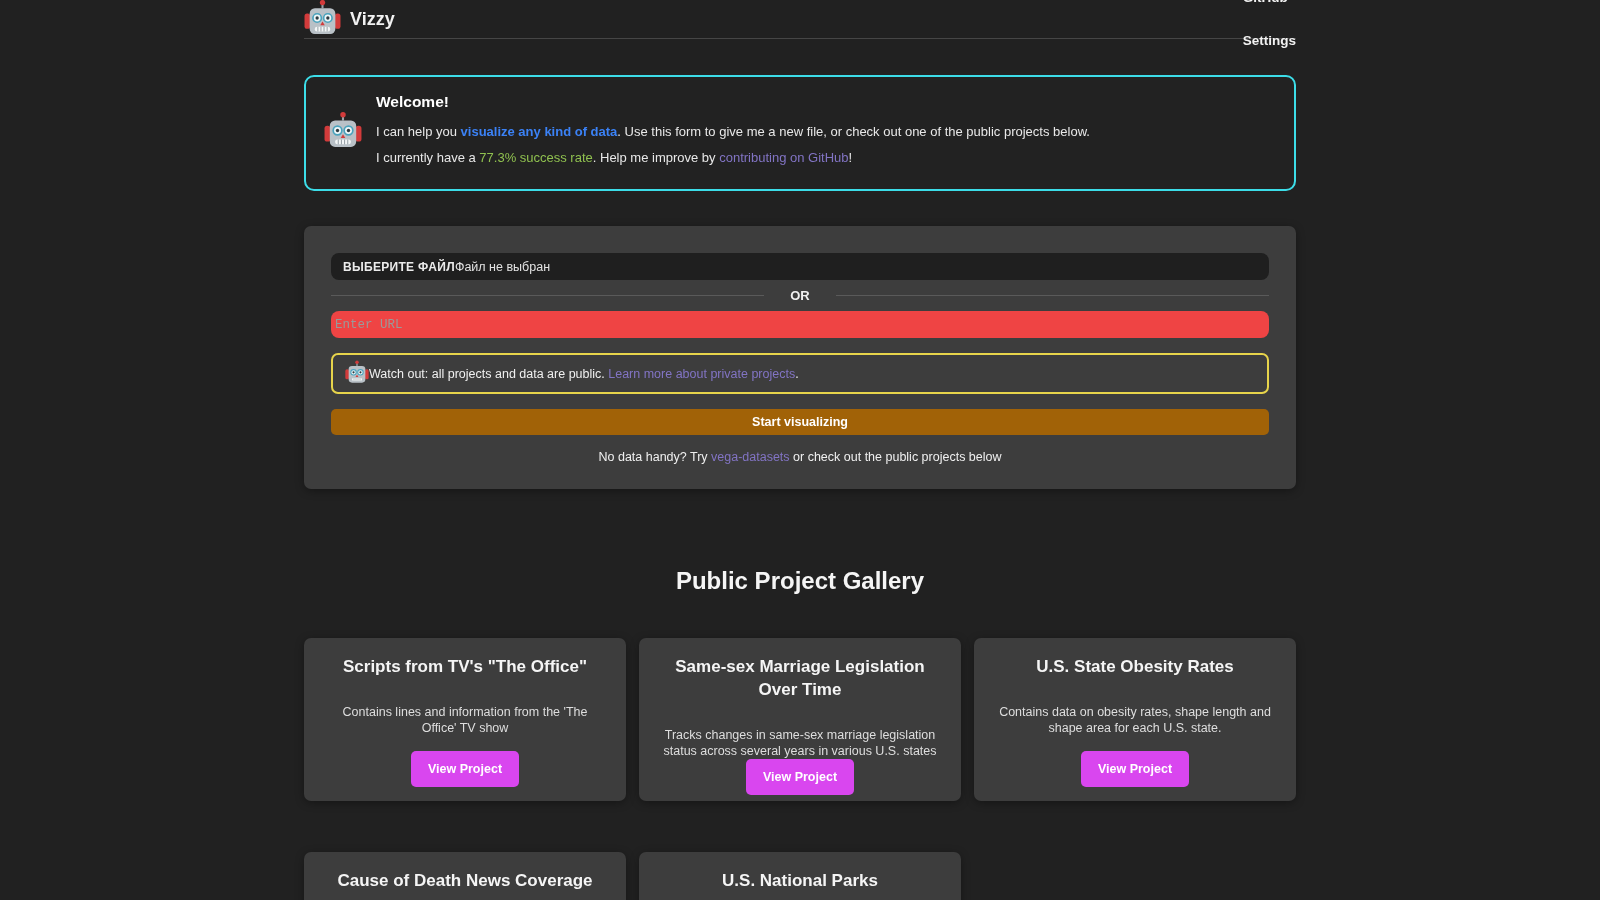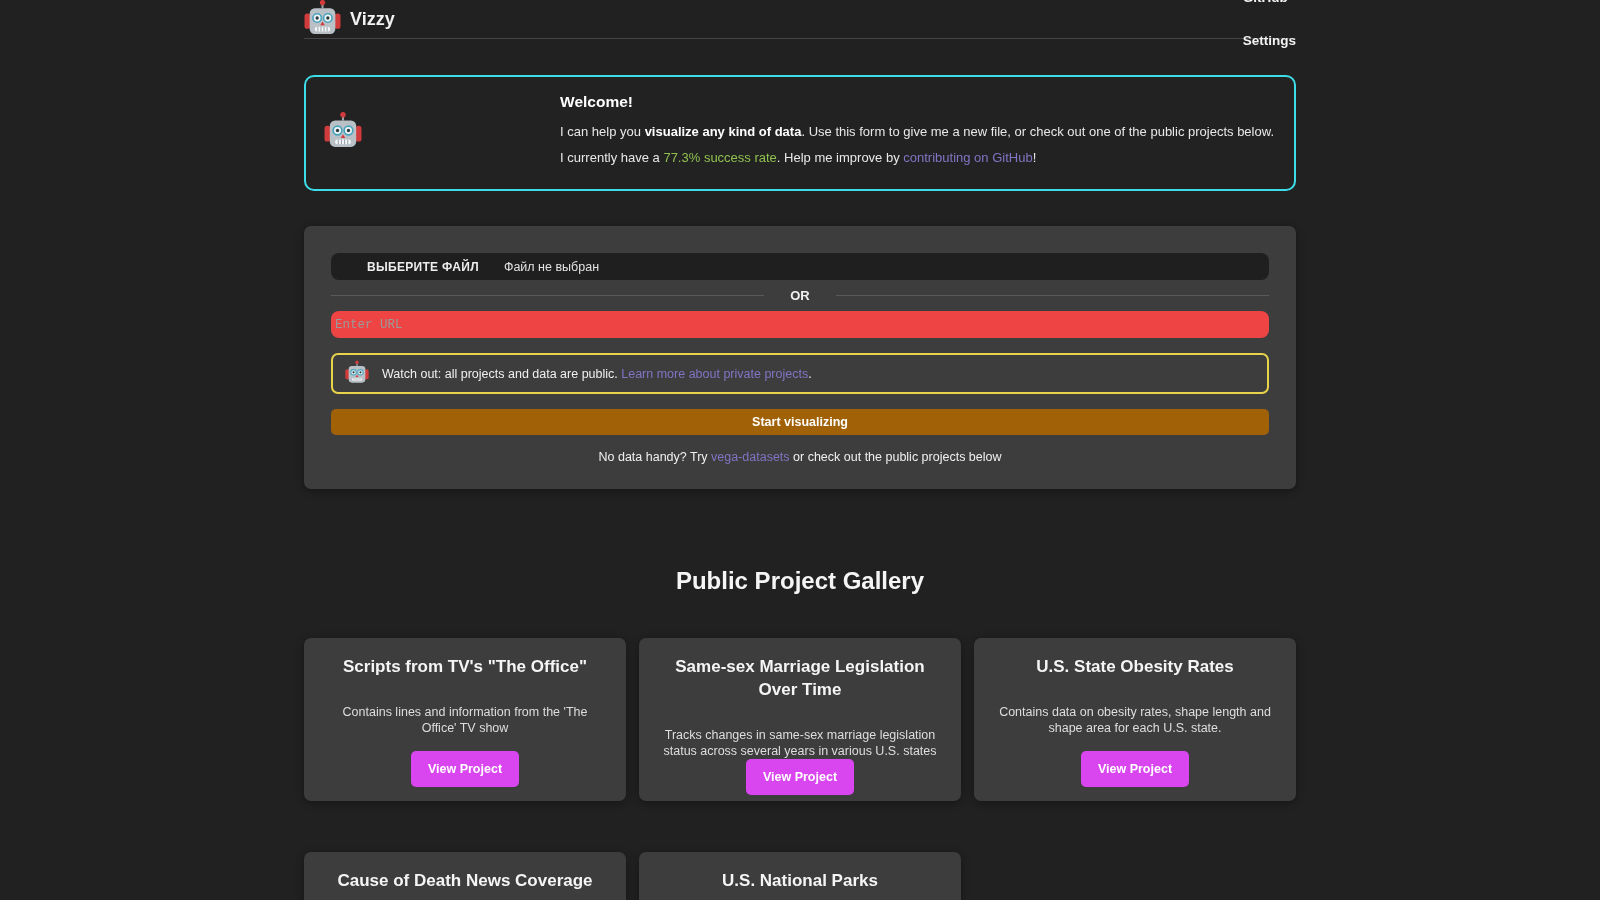--- a/index.html
+++ b/index.html
@@ -19,56 +19,55 @@
   .nav a { color: #f2f2f2; font-size: 13.5px; font-weight: bold; text-decoration: none; cursor: pointer; }
 
   
   .welcome {
     margin-top: 36px;
     border: 2px solid #3cdde8;
     border-radius: 10px;
     padding: 16px 20px 18px 18px;
     display: flex; gap: 14px;
     background: #222222;
-    justify-content: space-between;
   }
   .welcome-icon { align-self: center; flex: 0 0 auto; }
   .welcome-title { font-size: 15.5px; font-weight: bold; color: #ffffff; margin-bottom: 8px; }
   .welcome p { font-size: 13px; line-height: 26px; color: #e8e8e8; }
-  .hl-cyan { color: #ffffff; font-weight: bold; }
+  .hl-cyan { color: #3b82f6; font-weight: bold; }
   .hl-green { color: #8fc04f; }
   a.purple-link { color: #8274c4; text-decoration: none; cursor: pointer; }
 
   
   .upload-card {
     margin-top: 35px;
     background: #3d3d3d;
     border-radius: 7px;
     padding: 27px 27px 25px 27px;
     box-shadow: 0 2px 8px rgba(0,0,0,0.35);
   }
   .file-input {
     height: 27px; background: #1f1f1f; border-radius: 8px;
-    display: flex; align-items: center; gap: 25px;
-    padding: 0 12px 0 36px; cursor: pointer;
+    display: flex; align-items: center; 
+    padding: 0 12px 0 12px; cursor: pointer;
   }
   .file-button { font-size: 12px; font-weight: bold; color: #ececec; letter-spacing: .3px; }
   .file-status { font-size: 12.5px; color: #e2e2e2; }
   .or-row { display: flex; align-items: center; margin: 8px 0; }
   .or-row .rule { flex: 1; height: 1px; background: #5a5a5a; }
   .or-row .or-label { font-size: 13px; font-weight: bold; color: #f0f0f0; padding: 0 26px; }
   .url-input {
     width: 100%; height: 27px; background: #ef4444; border: none; border-radius: 8px;
     color: #e8e8e8; font-size: 12.5px; padding: 0 4px;
     font-family: Liberation Mono, monospace; outline: none;
   }
   .url-input::placeholder { color: #9a9a9a; }
   .warning {
     margin-top: 15px; border: 2px solid #e7d44b; border-radius: 7px;
-    height: 41px; display: flex; align-items: center; gap: 13px; padding: 0 12px;
+    height: 41px; display: flex; align-items: center; padding: 0 12px;
     font-size: 12.5px; color: #f0f0f0;
   }
   .submit-btn {
     margin-top: 15px; width: 100%; height: 26px;
     background: #a16207; border: none; border-radius: 5px;
     color: #ffffff; font-size: 12.5px; font-weight: bold;
     font-family: "Liberation Sans", sans-serif; cursor: pointer;
   }
   .hint { margin-top: 15px; text-align: center; font-size: 12.5px; color: #f0f0f0; }
 

